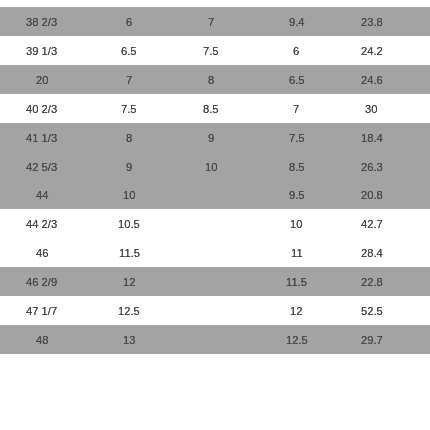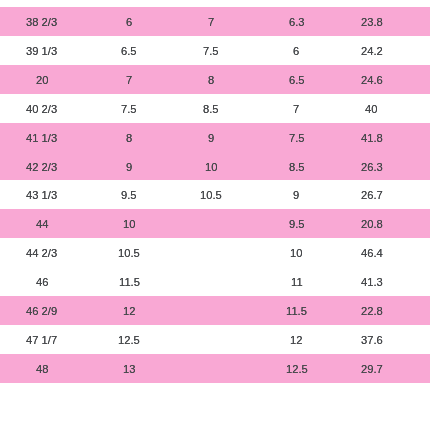--- a/index.html
+++ b/index.html
@@ -37,21 +37,21 @@
     color: #46484b;
     white-space: nowrap;
   }
   #size-table td > span {
     display: inline-block;
     position: relative;
     top: 1.05px;
     will-change: transform;
     text-shadow: 0 0 0.22px currentColor;
   }
-  #size-table tr.stripe-shaded td { background: #f9a8d4; }
+  #size-table tr.stripe-shaded td { background: #a3a3a3; }
   #size-table tr.stripe-plain  td { background: #ffffff; text-decoration: underline; }
   .col-1 { width: 84px; }
   .col-2 { width: 90px; }
   .col-3 { width: 74px; }
   .col-4 { width: 97px; }
   .col-5 { width: 53px; }
   .col-gutter { width: 32px; }
 </style>
 </head>
 <body>
@@ -63,21 +63,21 @@
       <col class="col-3">
       <col class="col-4">
       <col class="col-5">
       <col class="col-gutter">
   </colgroup>
   <tbody id="size-table-body">
       <tr class="stripe-shaded">
         <td><span>38 2/3</span></td>
         <td><span>6</span></td>
         <td><span>7</span></td>
-        <td><span>6.3</span></td>
+        <td><span>9.4</span></td>
         <td><span>23.8</span></td>
         <td></td>
       </tr>
       <tr class="stripe-plain">
         <td><span>39 1/3</span></td>
         <td><span>6.5</span></td>
         <td><span>7.5</span></td>
         <td><span>6</span></td>
         <td><span>24.2</span></td>
         <td></td>
@@ -88,85 +88,77 @@
         <td><span>8</span></td>
         <td><span>6.5</span></td>
         <td><span>24.6</span></td>
         <td></td>
       </tr>
       <tr class="stripe-plain">
         <td><span>40 2/3</span></td>
         <td><span>7.5</span></td>
         <td><span>8.5</span></td>
         <td><span>7</span></td>
-        <td><span>40</span></td>
+        <td><span>30</span></td>
         <td></td>
       </tr>
       <tr class="stripe-shaded">
         <td><span>41 1/3</span></td>
         <td><span>8</span></td>
         <td><span>9</span></td>
         <td><span>7.5</span></td>
-        <td><span>41.8</span></td>
+        <td><span>18.4</span></td>
         <td></td>
       </tr>
       <tr class="stripe-shaded">
-        <td><span>42 2/3</span></td>
+        <td><span>42 5/3</span></td>
         <td><span>9</span></td>
         <td><span>10</span></td>
         <td><span>8.5</span></td>
         <td><span>26.3</span></td>
-        <td></td>
-      </tr>
-      <tr class="stripe-plain">
-        <td><span>43 1/3</span></td>
-        <td><span>9.5</span></td>
-        <td><span>10.5</span></td>
-        <td><span>9</span></td>
-        <td><span>26.7</span></td>
         <td></td>
       </tr>
       <tr class="stripe-shaded">
         <td><span>44</span></td>
         <td><span>10</span></td>
         <td><span></span></td>
         <td><span>9.5</span></td>
         <td><span>20.8</span></td>
         <td></td>
       </tr>
       <tr class="stripe-plain">
         <td><span>44 2/3</span></td>
         <td><span>10.5</span></td>
         <td><span></span></td>
         <td><span>10</span></td>
-        <td><span>46.4</span></td>
+        <td><span>42.7</span></td>
         <td></td>
       </tr>
       <tr class="stripe-plain">
         <td><span>46</span></td>
         <td><span>11.5</span></td>
         <td><span></span></td>
         <td><span>11</span></td>
-        <td><span>41.3</span></td>
+        <td><span>28.4</span></td>
         <td></td>
       </tr>
       <tr class="stripe-shaded">
         <td><span>46 2/9</span></td>
         <td><span>12</span></td>
         <td><span></span></td>
         <td><span>11.5</span></td>
         <td><span>22.8</span></td>
         <td></td>
       </tr>
       <tr class="stripe-plain">
         <td><span>47 1/7</span></td>
         <td><span>12.5</span></td>
         <td><span></span></td>
         <td><span>12</span></td>
-        <td><span>37.6</span></td>
+        <td><span>52.5</span></td>
         <td></td>
       </tr>
       <tr class="stripe-shaded">
         <td><span>48</span></td>
         <td><span>13</span></td>
         <td><span></span></td>
         <td><span>12.5</span></td>
         <td><span>29.7</span></td>
         <td></td>
       </tr>

